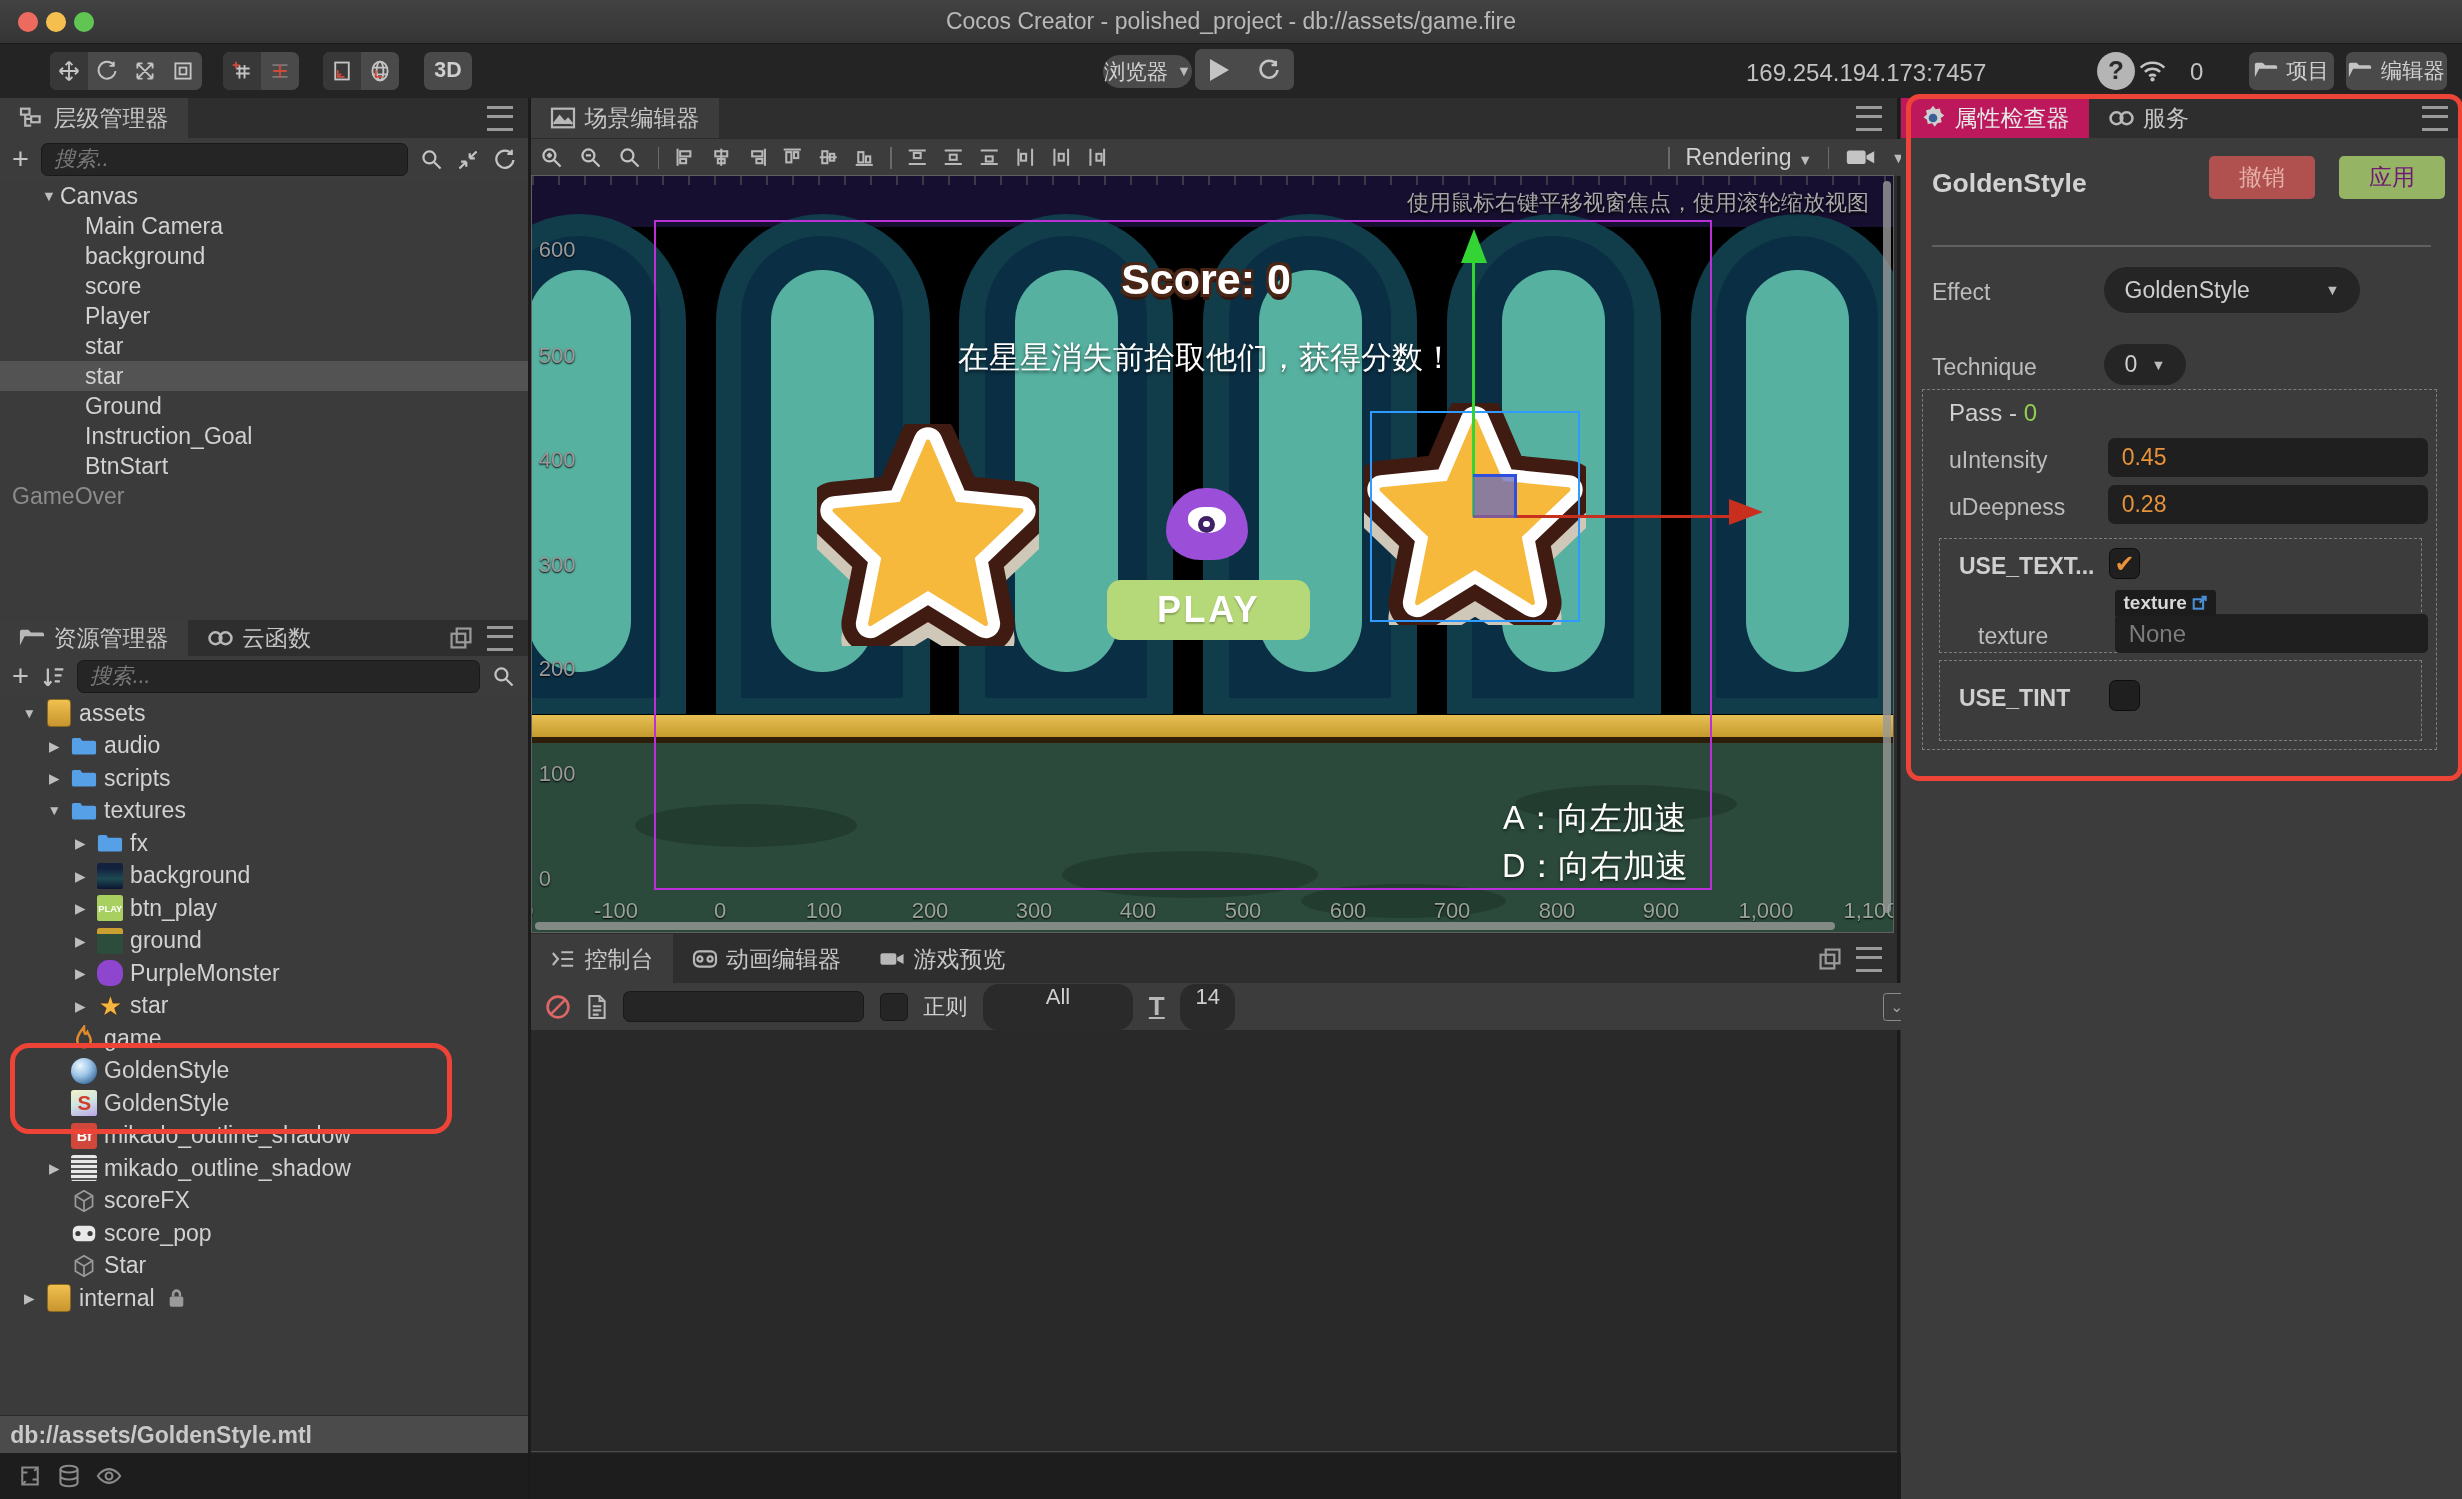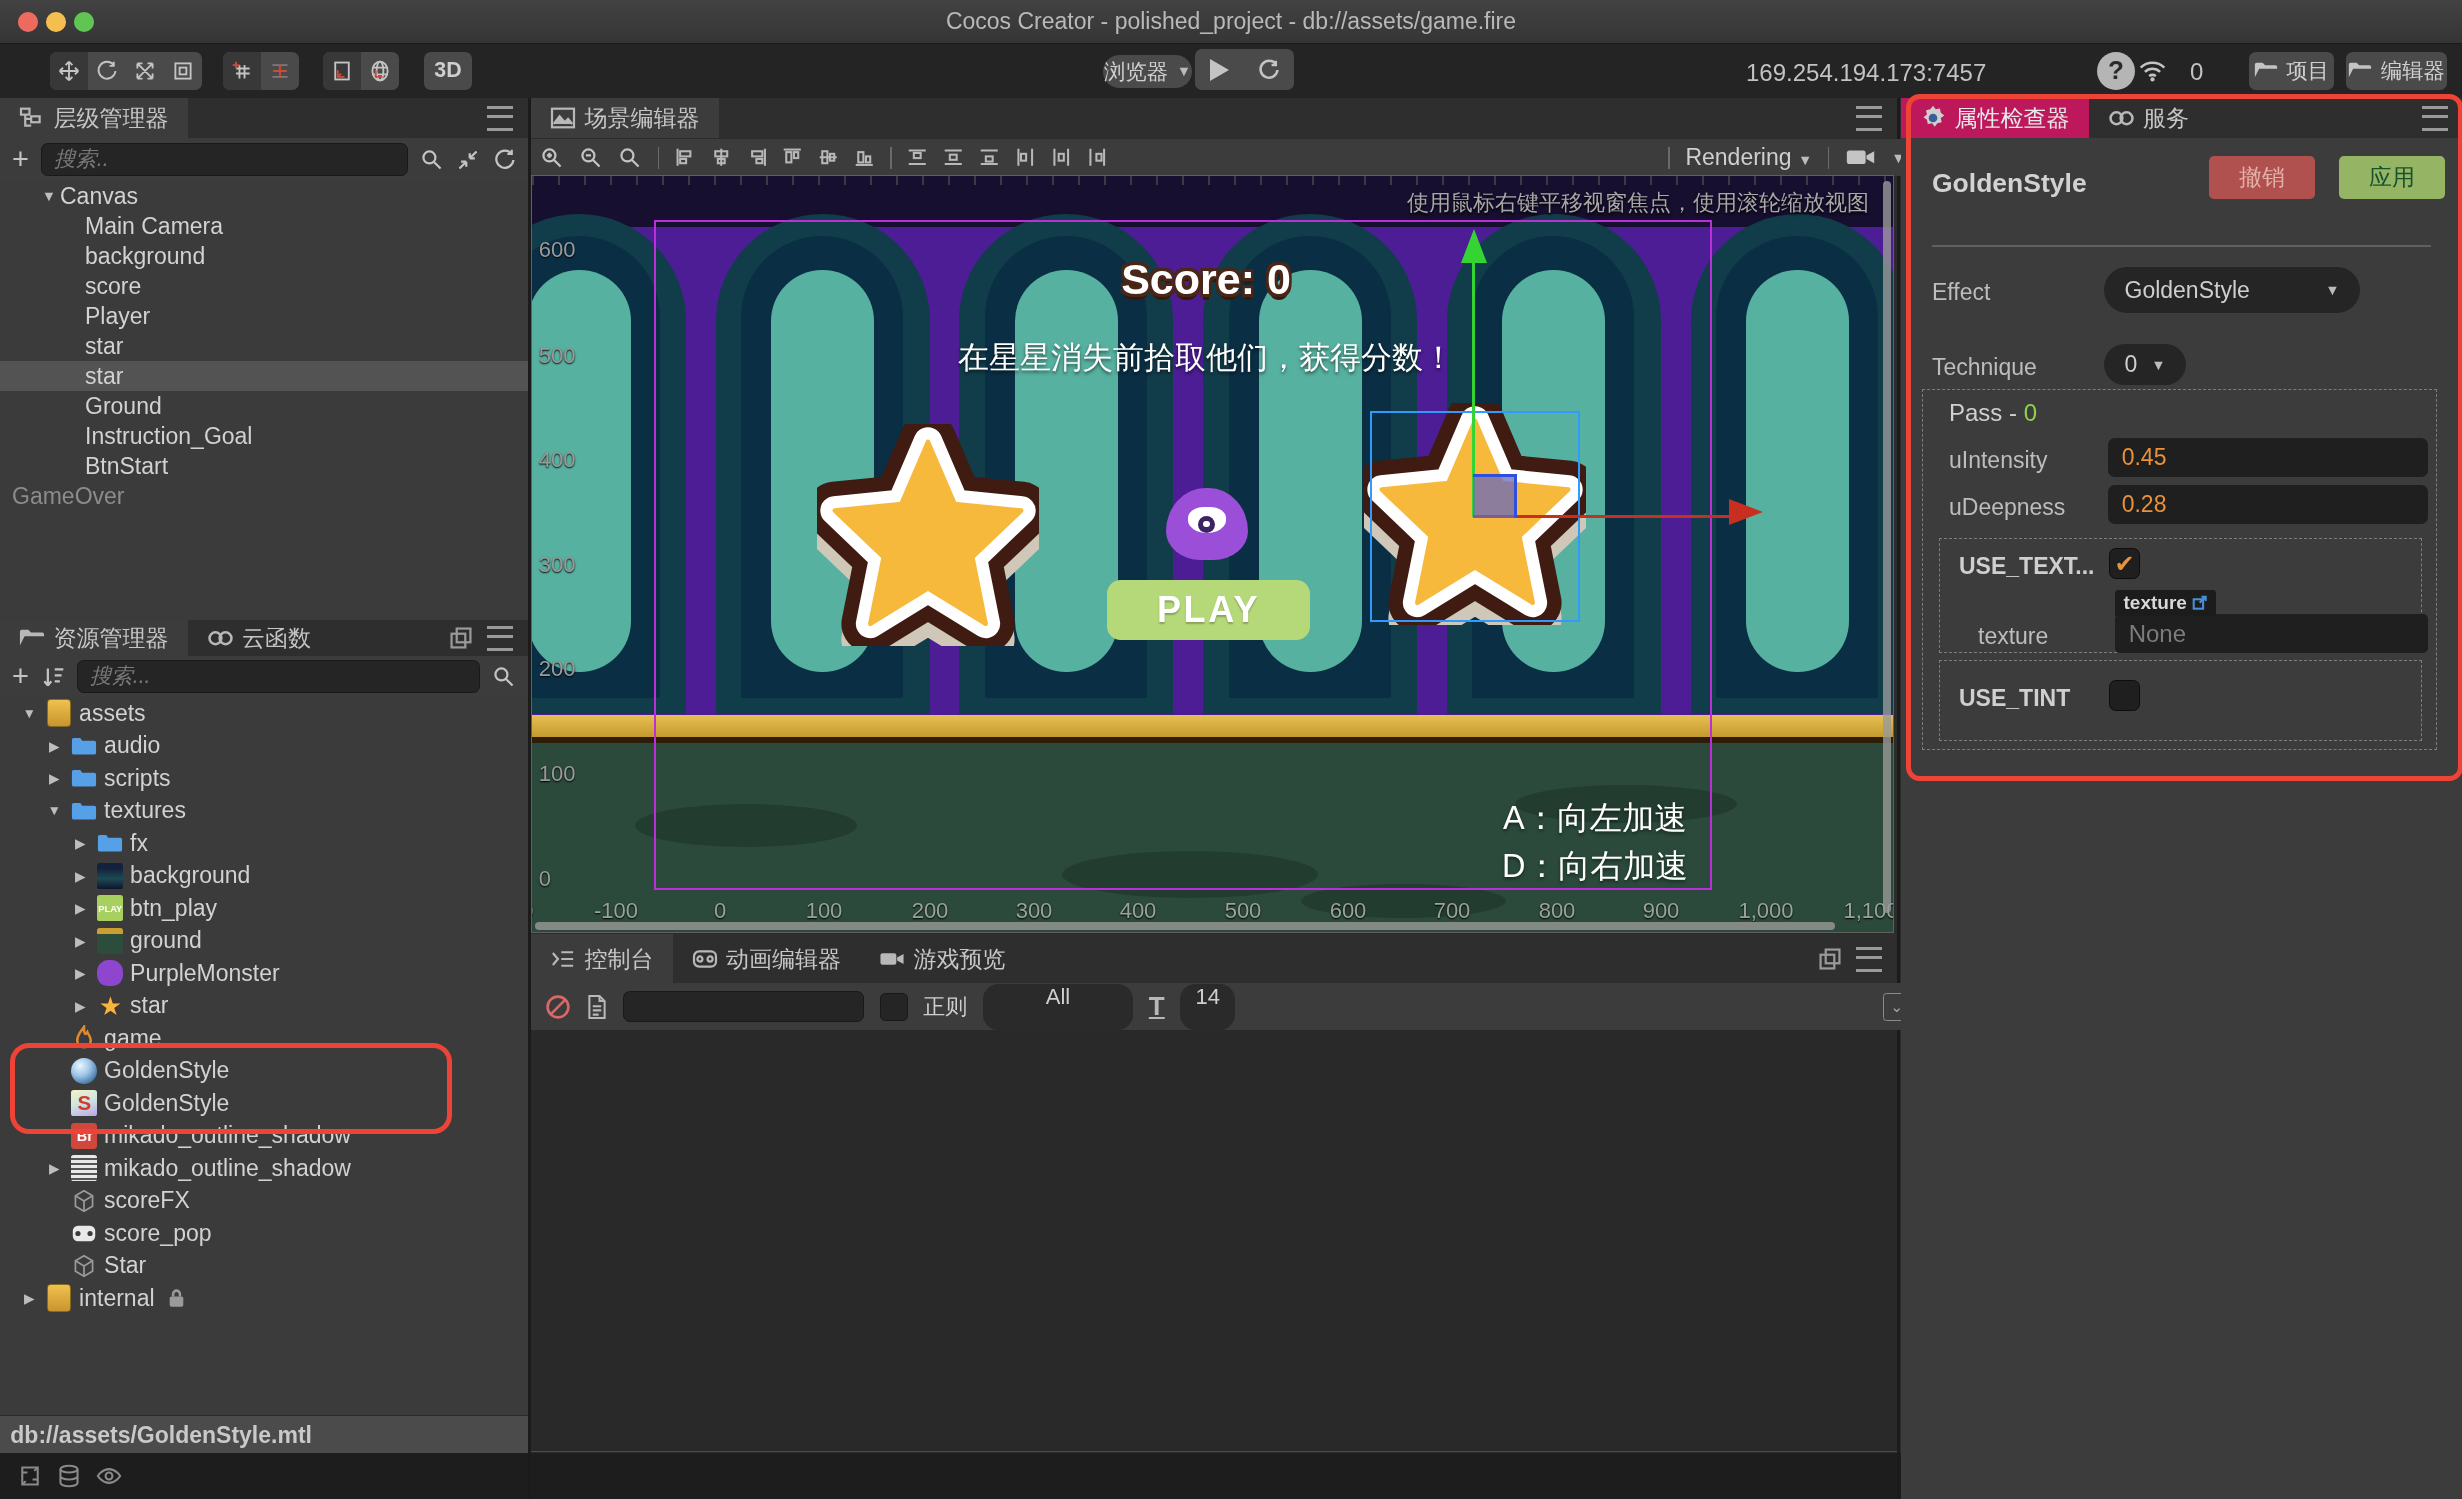--- a/index.html
+++ b/index.html
@@ -87,21 +87,21 @@
   .version{position:absolute;right:15.4px;top:10.3px;font-size:23px;color:#e39b3b;}
   
   .vdiv{top:98px;width:3.4px;height:1401px;background:#1b1b1b;}
   
   .scene-tabbar{left:531px;top:98px;width:1366px;height:40px;}
   .scene-toolbar{left:531px;top:139px;width:1366px;height:37px;background:#3c3c3c;display:flex;align-items:center;padding:0 8.5px;gap:15.4px;}
   .st-sep{width:1.7px;height:22px;background:#6a6a6a;}
   .align-ic{width:20.5px;height:20.5px;stroke:#b8b8b8;fill:none;stroke-width:2.4;}
   .scene-right{margin-left:auto;display:flex;align-items:center;gap:15.4px;color:#cfcfcf;font-size:23px;}
   .cam-ic{width:31px;height:20.5px;fill:#c4c4c4;}
-  .viewport{left:531px;top:175px;width:1363px;height:758px;background:#4c1d95;overflow:hidden;border:1.7px solid #606060;box-sizing:border-box;}
+  .viewport{left:531px;top:175px;width:1363px;height:758px;background:#000000;overflow:hidden;border:1.7px solid #606060;box-sizing:border-box;}
   .topband{position:absolute;left:0;top:0;width:100%;height:51px;background:#170f2f;}
   .arch{position:absolute;border-radius:111px 111px 0 0;}
   .arch.outer{width:214px;height:500px;top:38px;background:#113c49;}
   .arch.mid{width:162px;height:462px;top:60px;background:#0a2e44;border-radius:81px 81px 0 0;}
   .arch.inner{width:103px;height:402px;top:94px;background:#57b1a0;border-radius:51px;}
   .goldbar{position:absolute;left:0;top:539px;width:100%;height:22px;background:linear-gradient(#e7c055,#c49a2c);}
   .goldline{position:absolute;left:0;top:561px;width:100%;height:6px;background:#2e1d08;}
   .ground{position:absolute;left:0;top:567px;width:100%;height:192px;background:#2b4a3b;}
   .gshadow{position:absolute;background:rgba(0,0,0,0.18);border-radius:50%;}
   .designrect{position:absolute;left:122px;top:44px;width:1058px;height:670px;border:2.6px solid #bb2fd6;box-sizing:border-box;}
@@ -150,21 +150,21 @@
   .cdock{margin-left:auto;width:26px;height:26px;border:1.7px solid #8a8a8a;border-radius:3.4px;color:#aaa;
          display:flex;align-items:center;justify-content:center;font-size:15.4px;}
   .tab-ic{width:26px;height:22px;stroke:#b8b8b8;fill:none;stroke-width:2.6;}
   
   .inspector{left:1901px;top:98px;width:562px;height:1401px;background:#3c3c3c;}
   .inspector .tabbar{height:40px;}
   .insp-title{position:absolute;left:31px;top:70px;font-size:26.5px;font-weight:bold;color:#d2d2d2;}
   .insp-btn{position:absolute;top:58px;width:106px;height:43px;border-radius:5.1px;font-size:23px;
             display:flex;align-items:center;justify-content:center;}
   .insp-undo{left:308px;background:#b0504f;color:#e4b0a8;}
-  .insp-apply{left:438px;background:#96b564;color:#14532d;}
+  .insp-apply{left:438px;background:#96b564;color:#701a75;}
   .insp-div{position:absolute;left:31px;top:147px;width:499px;height:1.7px;background:#606060;}
   .flabel{position:absolute;left:31px;font-size:23px;color:#bdbdbd;}
   .fselect{position:absolute;background:#252525;border-radius:23px;height:46px;display:flex;align-items:center;
            color:#cfcfcf;font-size:23px;padding:0 20.5px;justify-content:space-between;box-sizing:border-box;}
   .dashbox{position:absolute;border:1.7px dashed #7d7d7d;}
   .pass-label{position:absolute;left:48px;top:301px;font-size:24px;color:#d0d0d0;}
   .pass-num{color:#8fd14f;}
   .uinput{position:absolute;left:207px;width:320px;height:39px;background:#1f1f1f;border-radius:6.8px;
           display:flex;align-items:center;padding:0 13.7px;font-size:23px;color:#e8923a;box-sizing:border-box;}
   .uname{position:absolute;left:48px;font-size:23px;color:#bdbdbd;}

